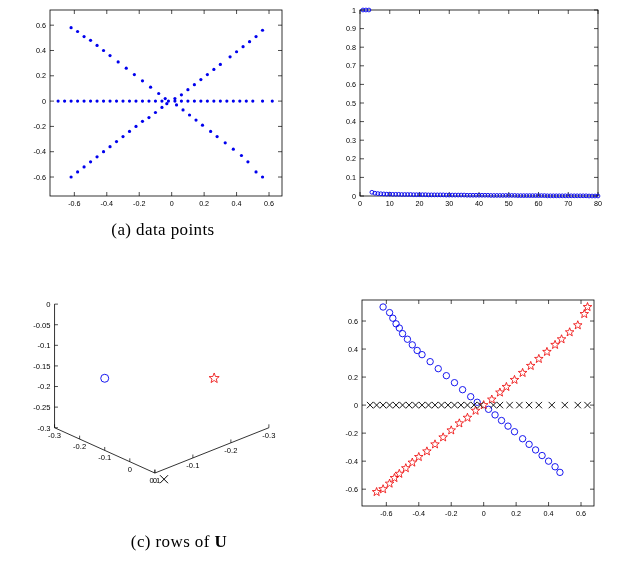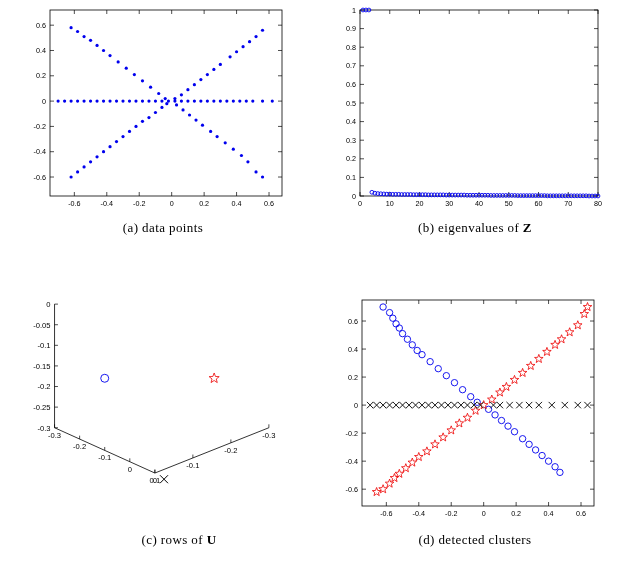--- a/index.html
+++ b/index.html
@@ -26,21 +26,21 @@
   }
   .panel-a { left: 18px;  top: 2px;   width: 290px; height: 252px; }
   .panel-b { left: 330px; top: 2px;   width: 290px; height: 252px; }
   .panel-c { left: 18px;  top: 292px; width: 290px; height: 270px; }
   .panel-d { left: 330px; top: 292px; width: 290px; height: 270px; }
 
   .caption {
     position: absolute;
     width: 100%;
     text-align: center;
-    font-size: 13px;
+    font-size: 17px;
     font-family: "Liberation Serif", serif;
     letter-spacing: 0.4px;
   }
   .caption b { font-weight: bold; }
   .cap-a { left: 0; top: 218px; }
   .cap-b { left: 0; top: 218px; }
   .cap-c { left: 16px; top: 240px; }
   .cap-d { left: 0; top: 240px; }
 
   svg { display: block; }
@@ -348,25 +348,20 @@
           <circle cx="247.17499999999998" cy="193.814" r="1.9" fill="none" stroke="#0000ee" stroke-width="0.9"></circle>
           <circle cx="250.15" cy="193.814" r="1.9" fill="none" stroke="#0000ee" stroke-width="0.9"></circle>
           <circle cx="253.125" cy="193.814" r="1.9" fill="none" stroke="#0000ee" stroke-width="0.9"></circle>
           <circle cx="256.1" cy="193.814" r="1.9" fill="none" stroke="#0000ee" stroke-width="0.9"></circle>
           <circle cx="259.07500000000005" cy="194" r="1.9" fill="none" stroke="#0000ee" stroke-width="0.9"></circle>
           <circle cx="262.04999999999995" cy="194" r="1.9" fill="none" stroke="#0000ee" stroke-width="0.9"></circle>
           <circle cx="265.025" cy="194" r="1.9" fill="none" stroke="#0000ee" stroke-width="0.9"></circle>
           <circle cx="268" cy="194" r="1.9" fill="none" stroke="#0000ee" stroke-width="0.9"></circle>
         </g>
       </svg>
-    <div class="caption cap-b">
-      <span>(b)</span>
-      <span>eigenvalues of</span>
-      <b>Z</b>
-    </div>
   </div>
 
   <div class="panel panel-c">
     <svg id="svg-c" width="290" height="235">
         <g>
           <line x1="136.88" y1="181.04" x2="36.56" y2="135.72" class="axis-line"></line>
           <line x1="136.88" y1="181.04" x2="250.88" y2="135.72" class="axis-line"></line>
           <line x1="36.56" y1="135.72" x2="36.56" y2="12.120000000000001" class="axis-line"></line>
           <line x1="36.56" y1="135.72" x2="36.56" y2="132.32" stroke="#000" stroke-width="0.7"></line>
           <text x="36.56" y="145.72" text-anchor="middle" class="tick-label-3d">-0.3</text>
@@ -637,19 +632,15 @@
           <g>
             <line x1="244.57622377622377" y1="109.90204081632653" x2="250.97622377622375" y2="116.30204081632654" stroke="#1a1a1a" stroke-width="1"></line>
             <line x1="244.57622377622377" y1="116.30204081632654" x2="250.97622377622375" y2="109.90204081632653" stroke="#1a1a1a" stroke-width="1"></line>
           </g>
           <g>
             <line x1="254.3104895104895" y1="109.90204081632653" x2="260.7104895104895" y2="116.30204081632654" stroke="#1a1a1a" stroke-width="1"></line>
             <line x1="254.3104895104895" y1="116.30204081632654" x2="260.7104895104895" y2="109.90204081632653" stroke="#1a1a1a" stroke-width="1"></line>
           </g>
         </g>
       </svg>
-    <div class="caption cap-d">
-      <span>(d)</span>
-      <span>detected clusters</span>
-    </div>
   </div>
 
 </div>
 
 </body></html>

